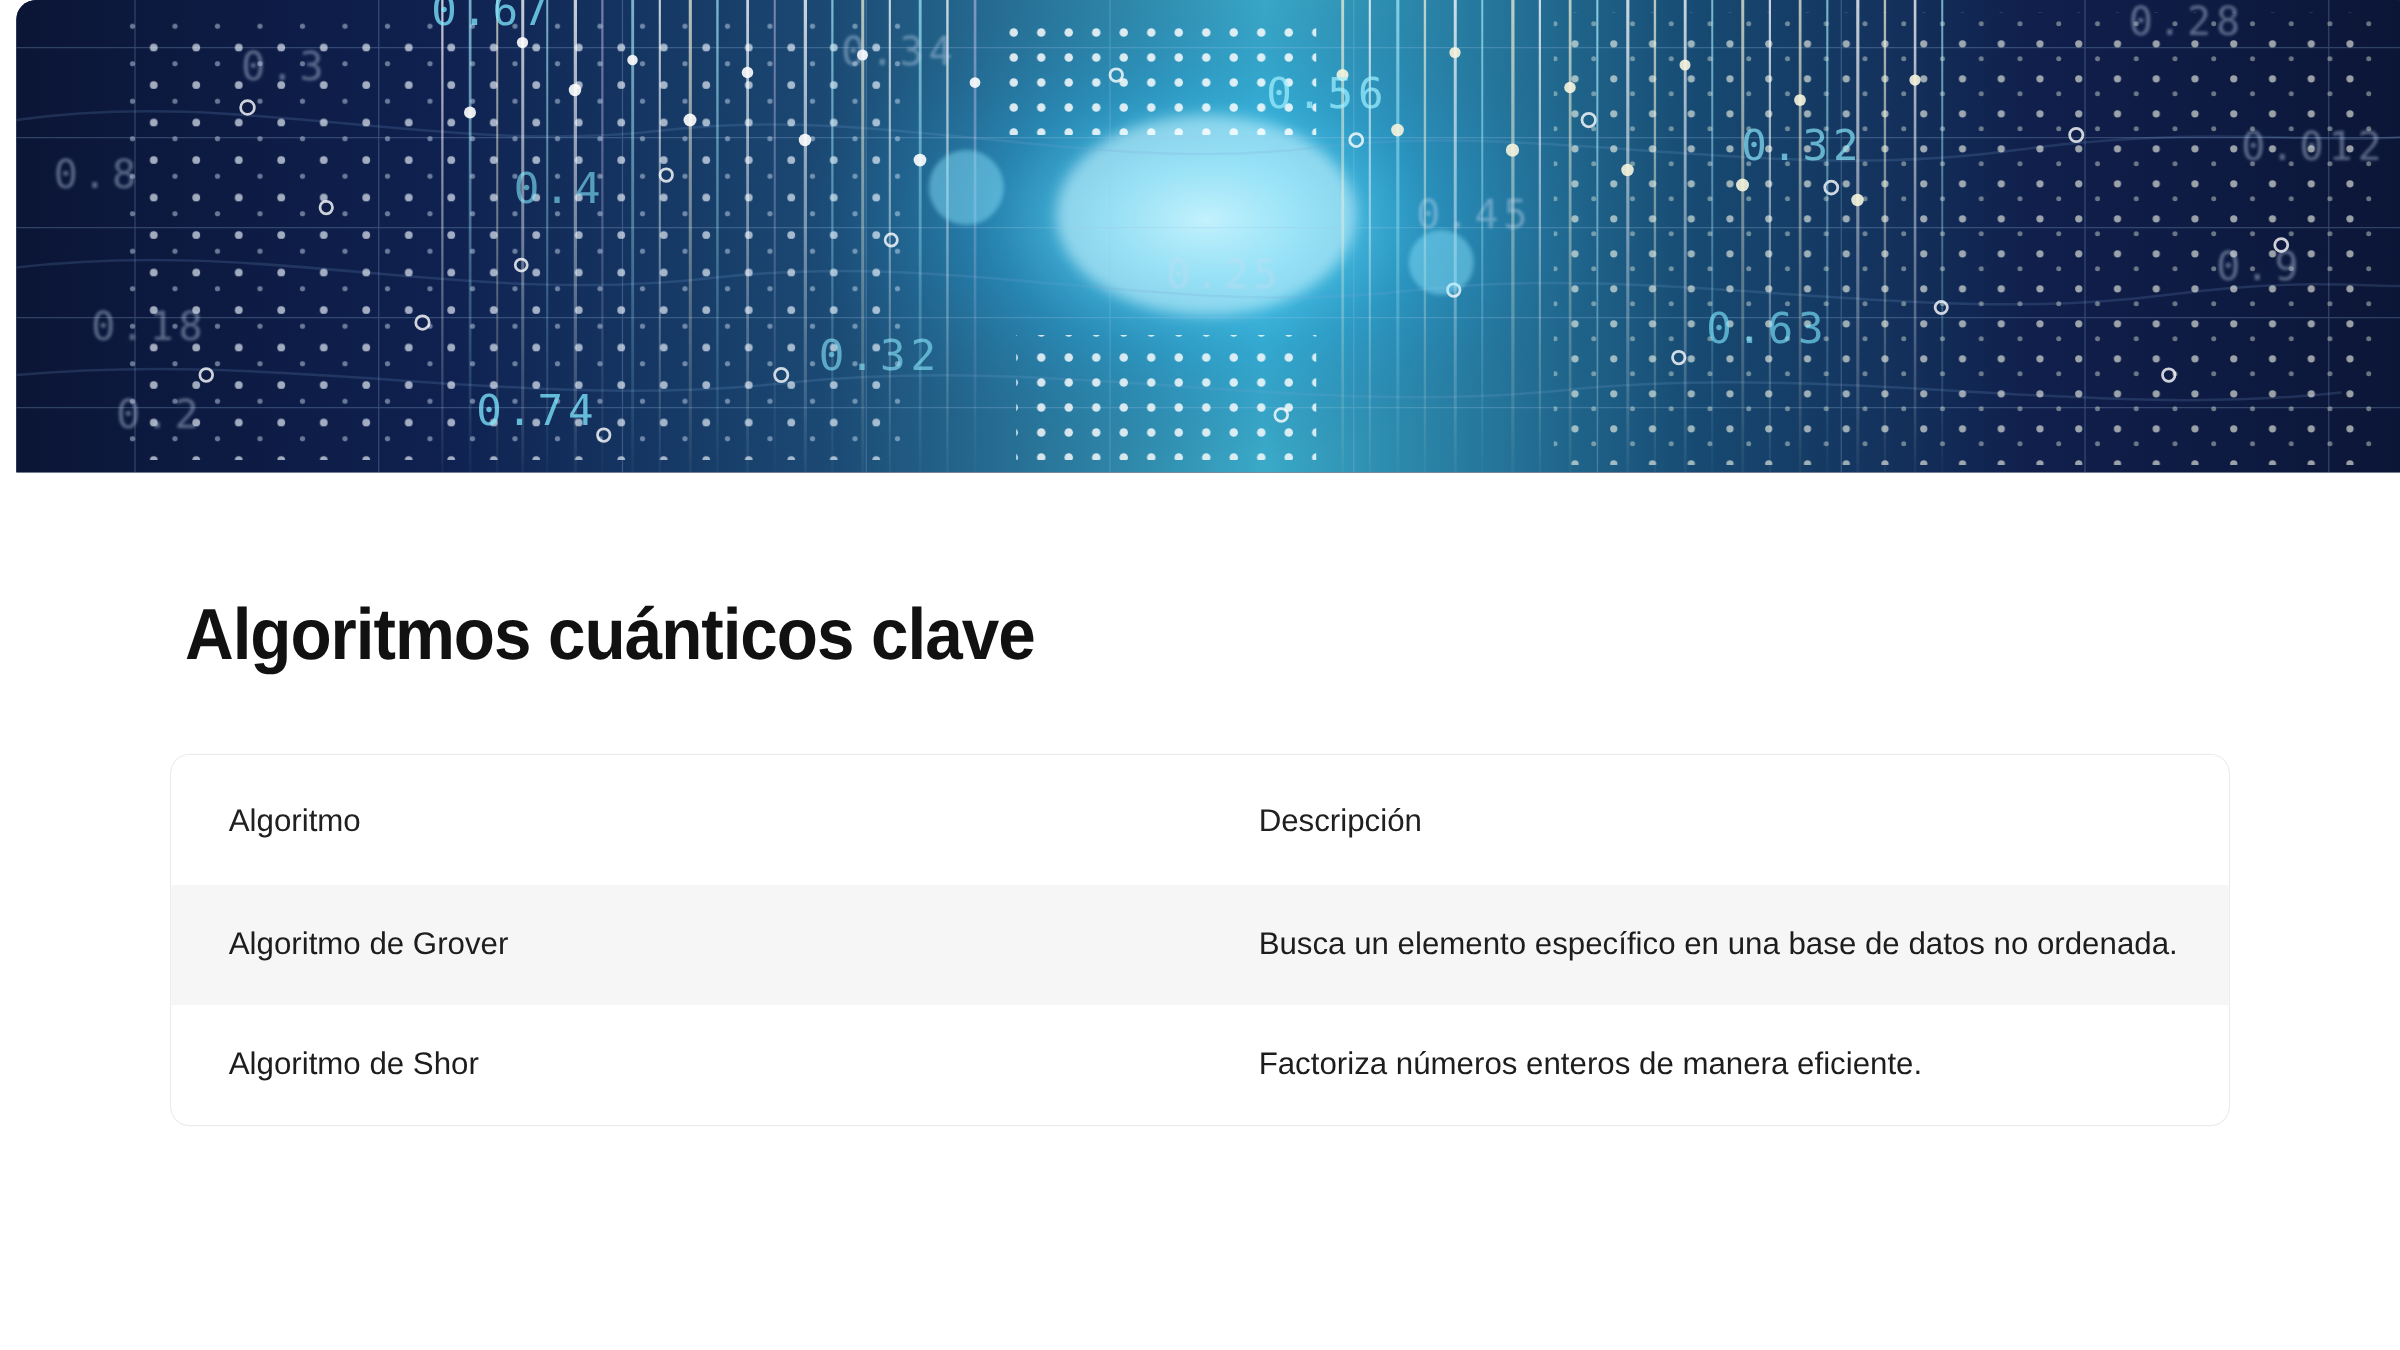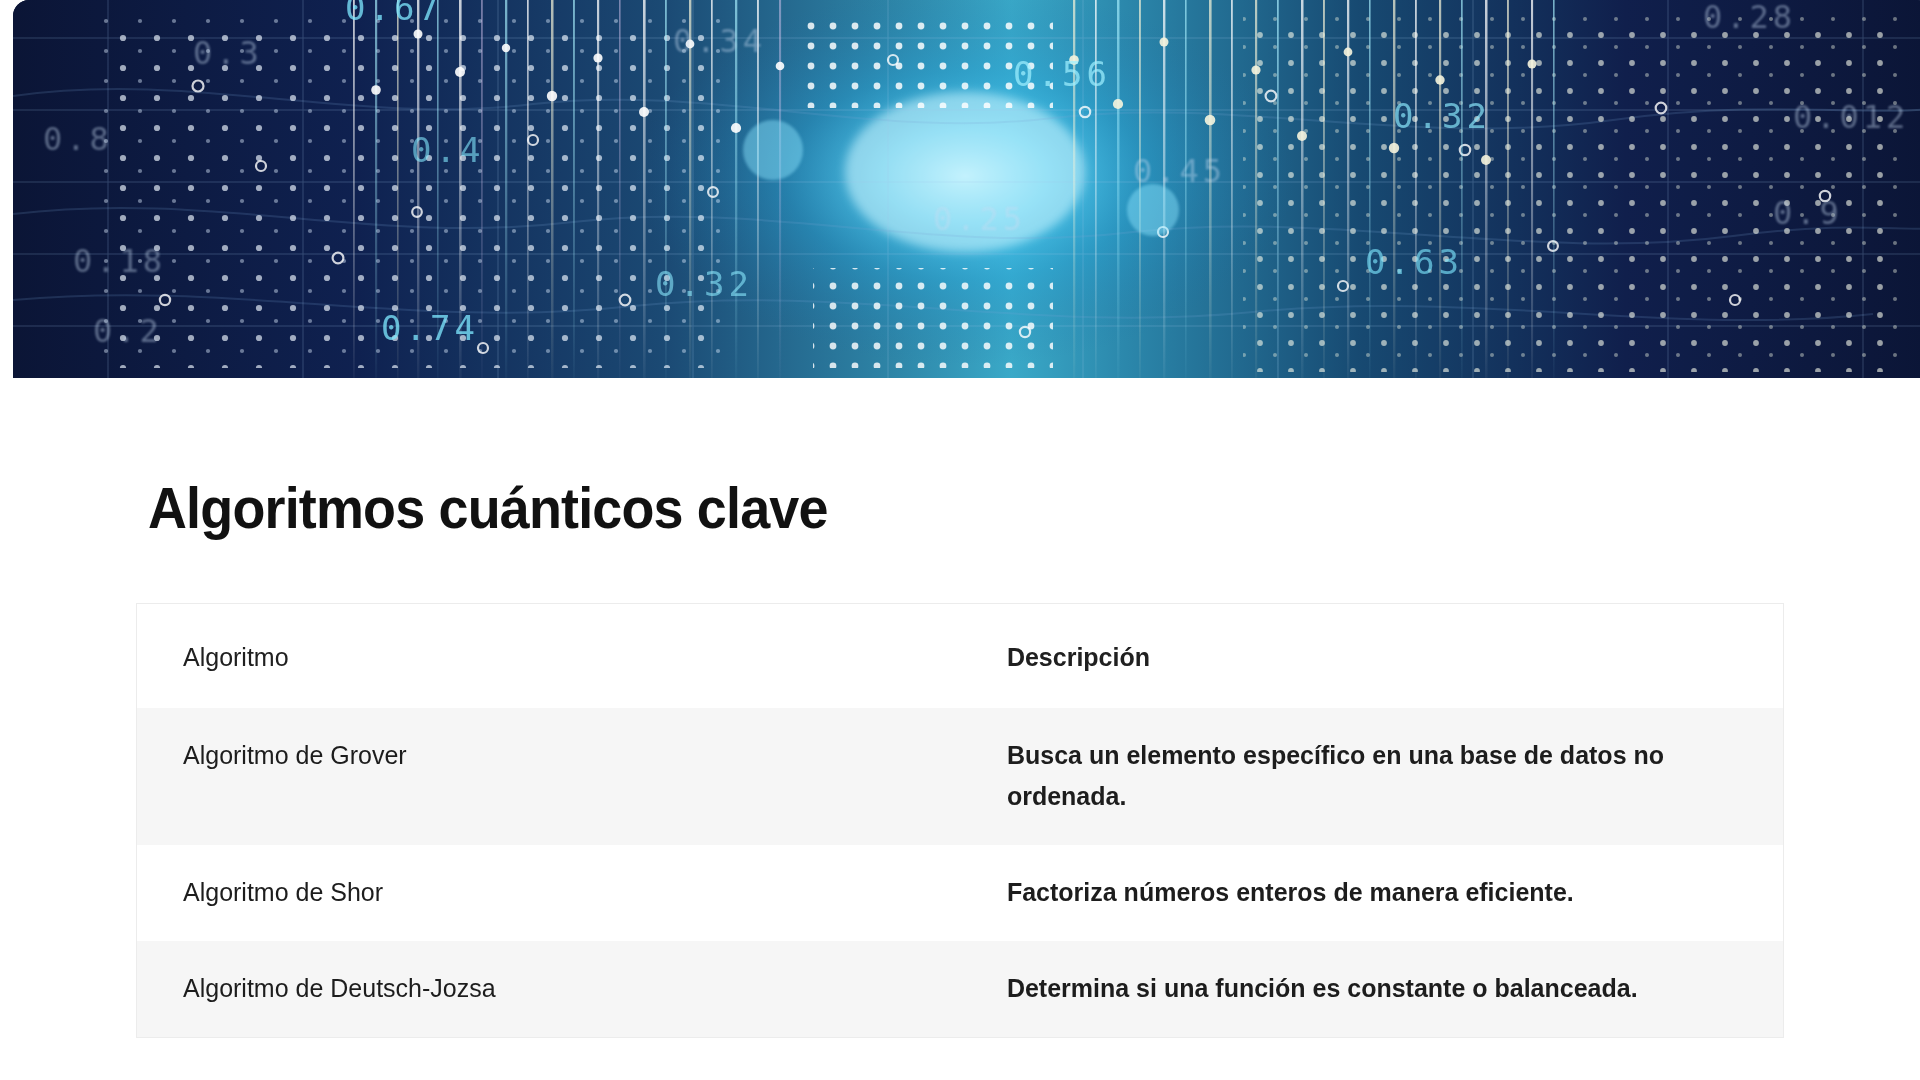--- a/index.html
+++ b/index.html
@@ -55,21 +55,21 @@
     white-space: nowrap;
     transform: scaleX(0.93);
     transform-origin: left center;
   }
 
   .table-card {
     position: absolute;
     left: 136px;
     top: 225px;
     width: 1648px;
-    border-radius: 0;
+    border-radius: 16px;
     background: #ffffff;
     border: 1px solid #ececec;
     overflow: hidden;
   }
 
   table.algo-table {
     width: 100%;
     border-collapse: collapse;
     table-layout: fixed;
   }
@@ -93,21 +93,21 @@
     color: #202020;
     font-weight: 400;
     padding-top: 33px;
     padding-bottom: 30px;
   }
 
   table.algo-table tbody tr:nth-child(odd) { background: #f6f6f6; }
   table.algo-table tbody tr:nth-child(even) { background: #ffffff; }
 
   table.algo-table td.desc-cell,
-  table.algo-table th.desc-head { padding-left: 14px; font-weight: bold; }
+  table.algo-table th.desc-head { padding-left: 14px; }
 </style>
 </head>
 <body>
 
 <div class="page">
 
   <div class="hero">
     <svg class="hero-svg" viewBox="0 0 1920 378" preserveAspectRatio="none">
       <defs>
         <linearGradient id="bgGrad" x1="0" y1="0" x2="1" y2="0">
@@ -353,22 +353,18 @@
         </thead>
         <tbody>
           <tr>
             <td>Algoritmo de Grover</td>
             <td class="desc-cell">Busca un elemento específico en una base de datos no ordenada.</td>
           </tr>
           <tr>
             <td>Algoritmo de Shor</td>
             <td class="desc-cell">Factoriza números enteros de manera eficiente.</td>
           </tr>
-          <tr>
-            <td>Algoritmo de Deutsch-Jozsa</td>
-            <td class="desc-cell">Determina si una función es constante o balanceada.</td>
-          </tr>
         </tbody>
       </table>
     </div>
 
   </div>
 </div>
 
 </body></html>

